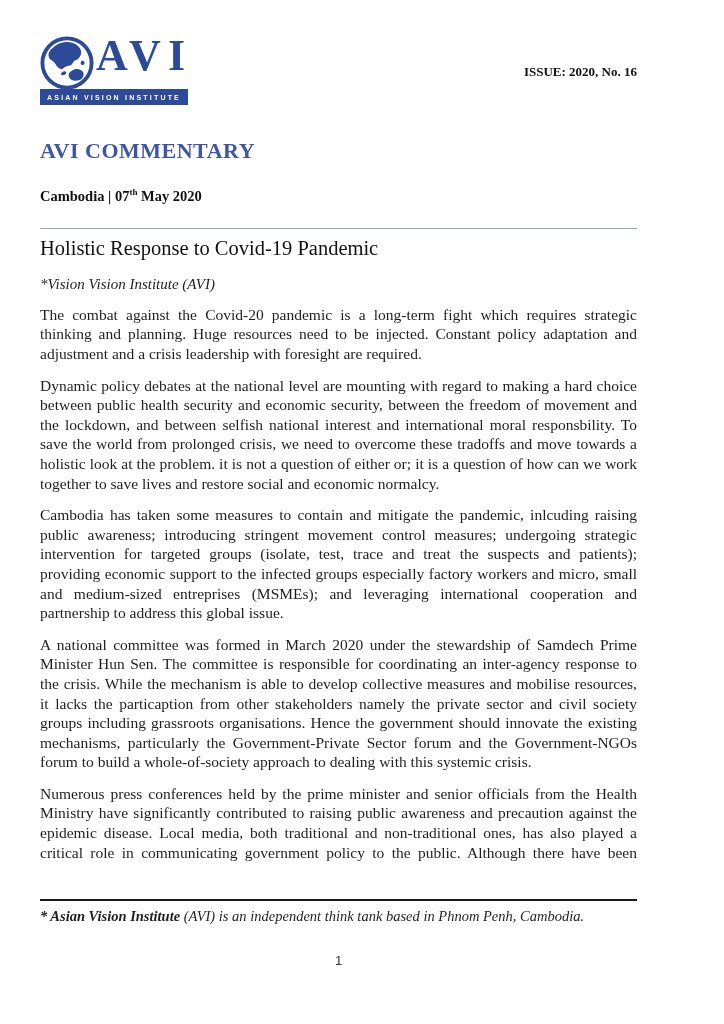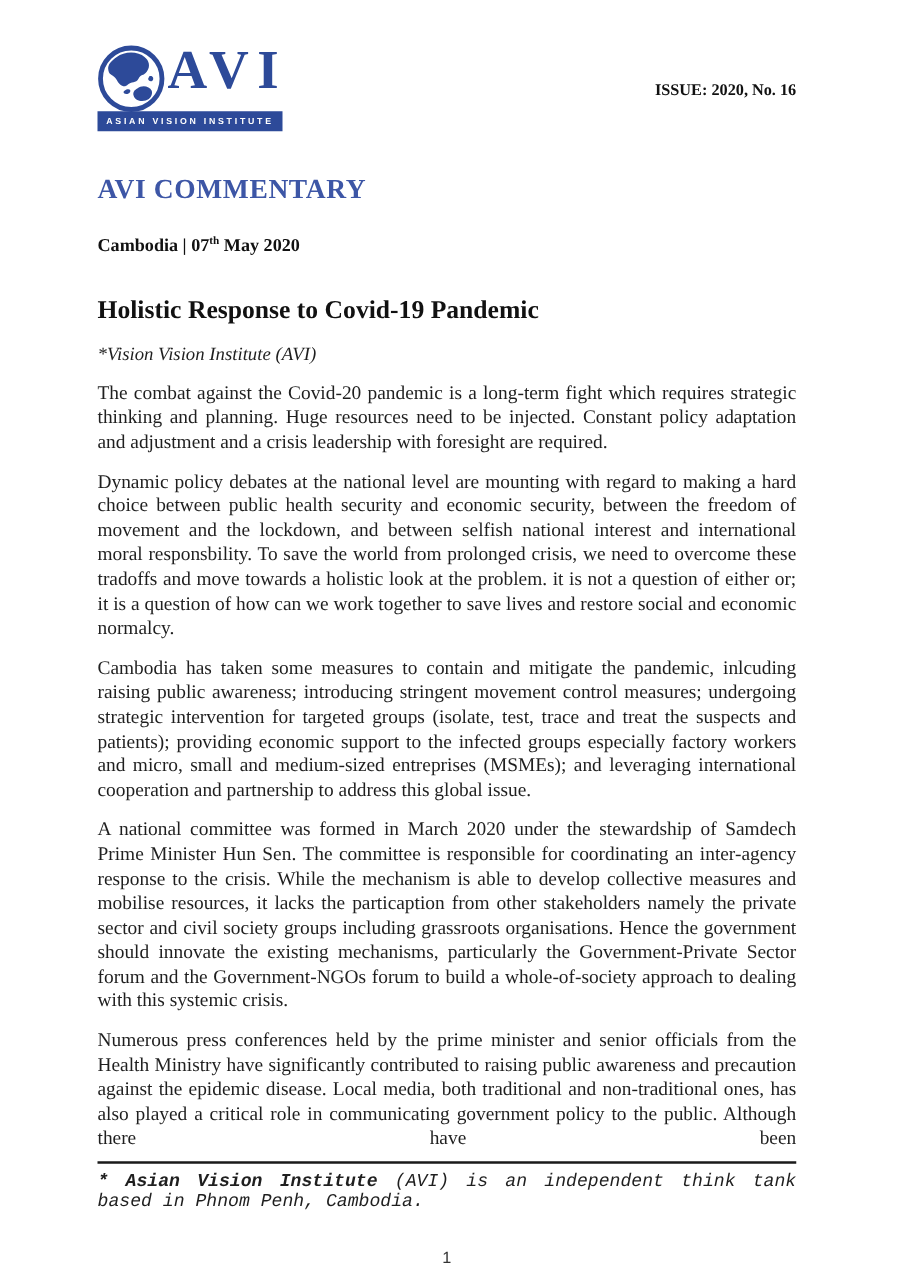--- a/index.html
+++ b/index.html
@@ -1,21 +1,21 @@
 <!DOCTYPE html>
 <html style="--brand: #2d4a99; --heading: #3d56a6;"><head>
 <meta charset="utf-8">
 <style>
   html,body{margin:0;padding:0;background:#ffffff;}
   body{width:724px;height:1024px;overflow:hidden;font-family:"Liberation Serif", serif;color:#1f1f1f;}
   .page{
     position:relative;
     width:724px;height:1024px;
     box-sizing:border-box;
-    padding:36px 87px 0 78px;
+    padding:36px 87px 0 40px;
     display:flex;flex-direction:column;
     background:#ffffff;
   }
   
   .header-row{display:flex;justify-content:space-between;align-items:flex-start;}
   .logo{position:relative;width:150px;height:70px;}
   .logo-globe{position:absolute;left:0;top:0;width:54px;height:54px;}
   .logo-acronym{
     position:absolute;left:56px;top:-4px;
     font-size:44px;font-weight:bold;letter-spacing:7px;
@@ -43,38 +43,38 @@
   .dateline{
     margin-top:23px;
     font-size:14.5px;font-weight:bold;color:#111111;
   }
   .dateline sup{font-size:9px;}
   .header-divider{
     margin-top:23px;border:none;height:1px;background:#97a0bd;width:100%;
   }
   
   .article-title{
-    font-size:20.5px;font-weight:bold;color:#111111;
+    font-size:20.5px;font-weight:normal;color:#111111;
   }
   .byline{
     margin-top:16px;
     font-size:15px;font-style:italic;
   }
   .body-para{
     margin:12px 0 0 0;
     font-size:15.5px;line-height:19.6px;
     text-align:justify;
   }
   .body-para.cont{text-align-last:justify;}
   
   .footer{margin-top:auto;}
   .footnote-rule{border:none;height:2px;background:#1a1a1a;width:100%;margin:8px 0 0 0;}
   .footnote{
     margin-top:7px;
-    font-size:14.5px;font-style:italic;text-align:justify;font-family:Liberation Mono, monospace;
+    font-size:14.5px;font-style:italic;text-align:justify;
   }
   .footnote .fn-bold{font-weight:bold;}
   .page-number{
     margin-top:28px;padding-bottom:56px;
     text-align:center;
     font-family:"Liberation Sans", sans-serif;
     font-size:13px;color:#333333;
   }
 </style>
 </head>

